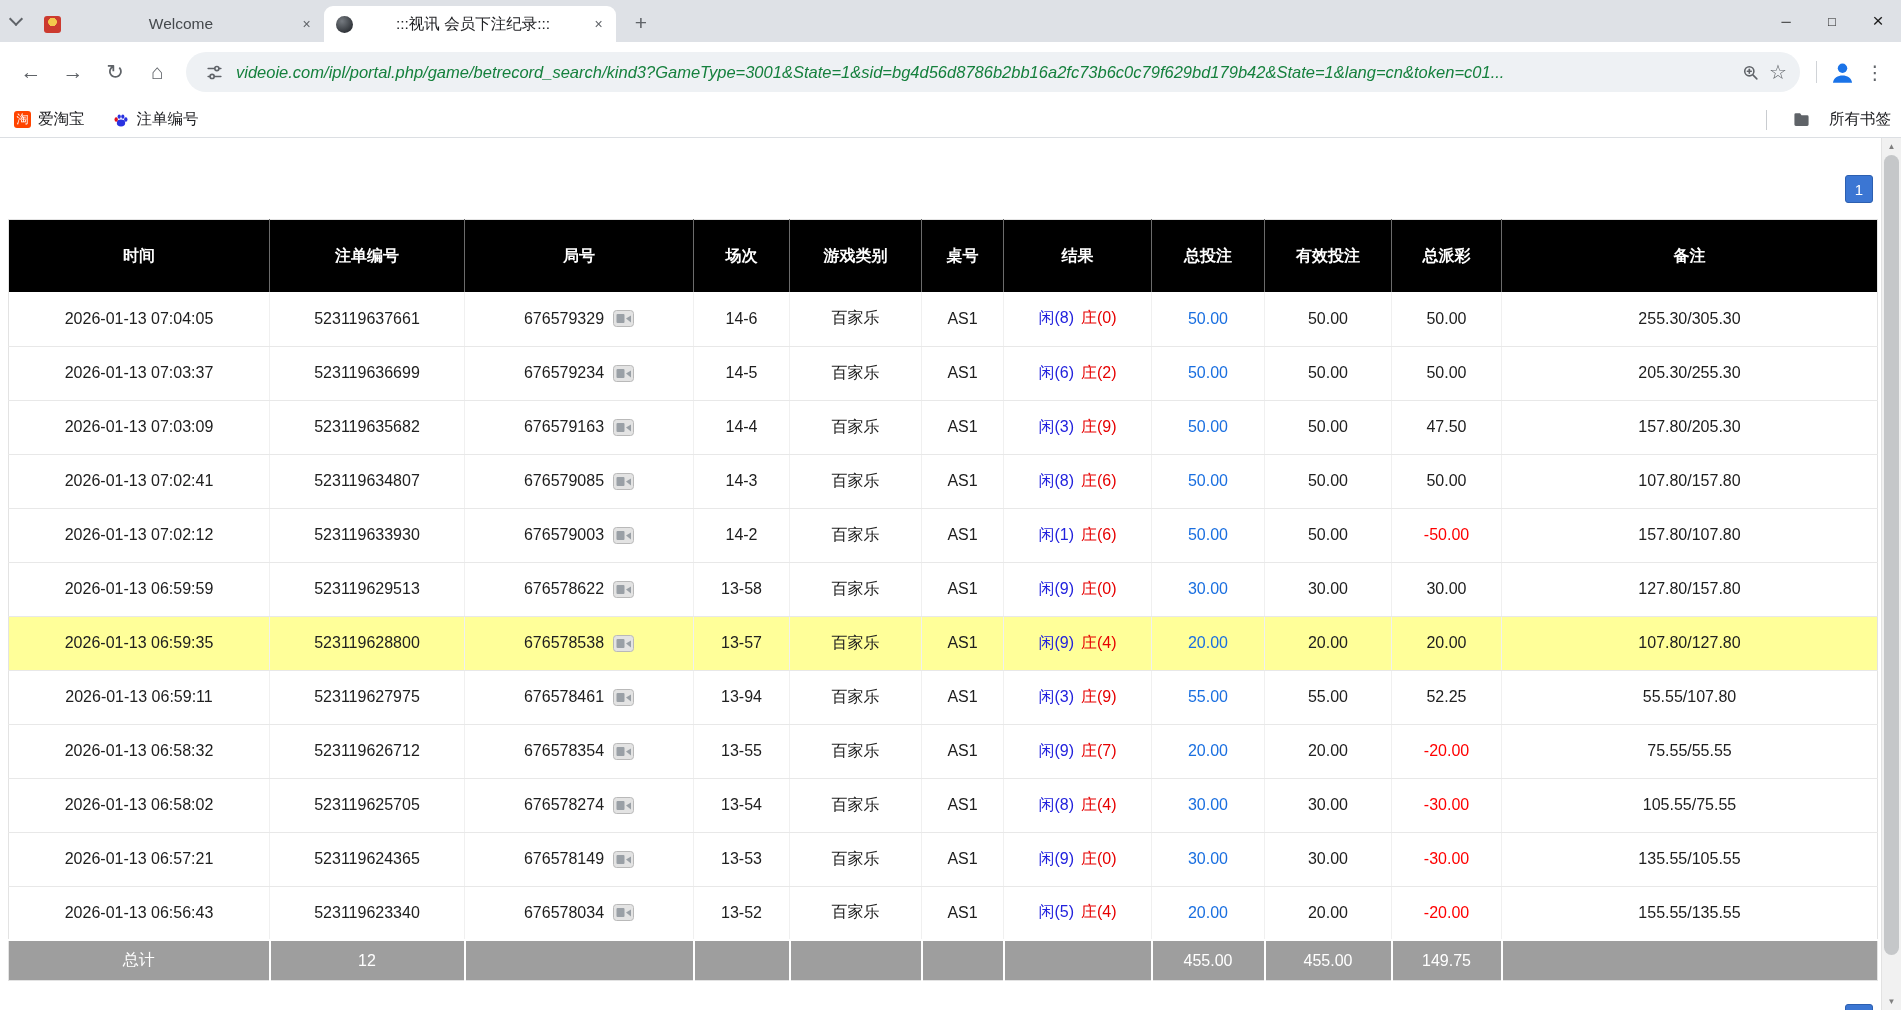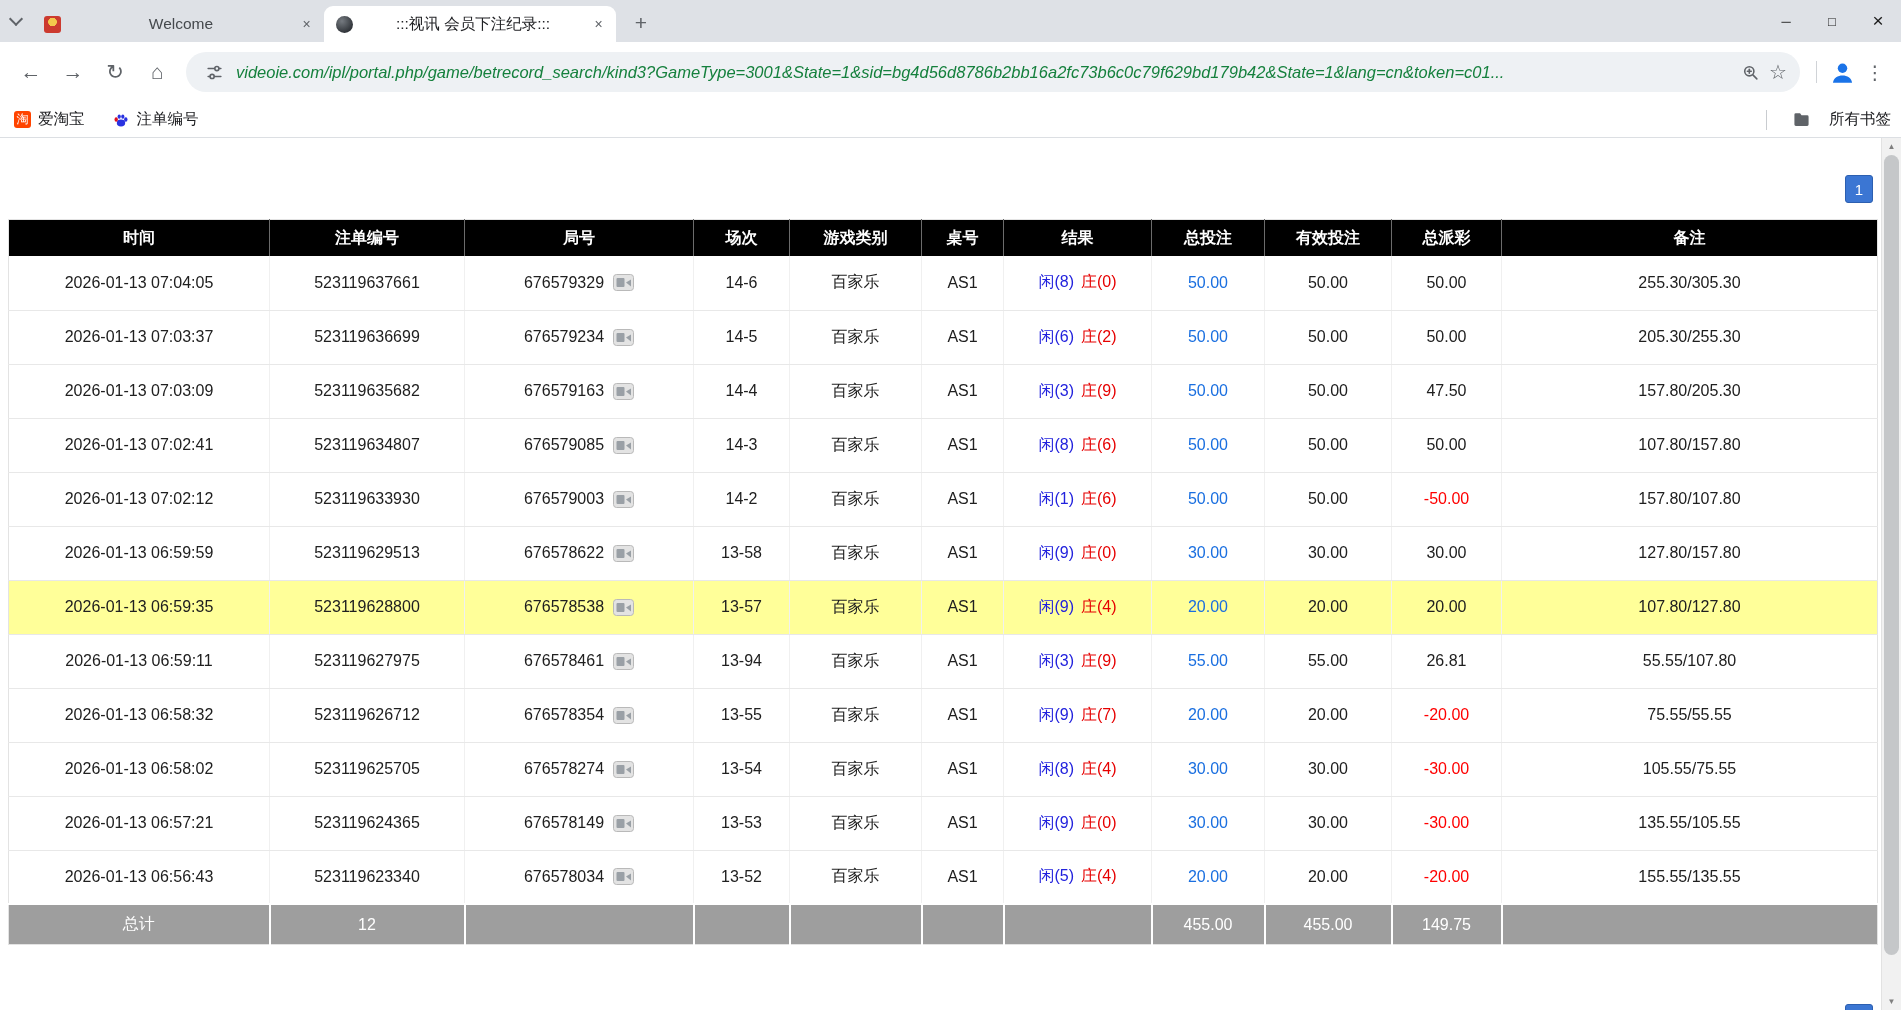--- a/index.html
+++ b/index.html
@@ -54,21 +54,21 @@
   
   .page{position:absolute;top:138px;left:0;right:20px;bottom:0;background:#fff;overflow:hidden;}
   .pager{position:absolute;width:28px;height:28px;background:var(--accent-blue,#3b76d3);color:#fff;font-size:15px;
          display:flex;align-items:center;justify-content:center;border-radius:3px;border:1px solid #2c5fb0;box-sizing:border-box;}
   .pager.top{top:37px;right:8px;}
   .pager.bottom{top:866px;right:8px;}
 
   #bet-table{position:absolute;left:8px;top:81px;border-collapse:collapse;table-layout:fixed;
              font-size:16px;color:#202020;border:1px solid #e3e3e3;}
   #bet-table th{background:var(--header-bg,#000);color:#fff;height:36px;font-size:16px;font-weight:bold;
-                border-right:1px solid #6b6b6b;padding:0;}
+                border-right:1px solid #6b6b6b;padding:18px;}
   #bet-table th:last-child{border-right:none;}
   #bet-table tbody tr{background:#fff;}
   #bet-table tbody tr.highlight{background:var(--highlight-yellow,#ffff99);}
   #bet-table tbody td{height:54px;text-align:center;border-bottom:1px solid #e8e8e8;border-right:1px solid #f0f0f0;
                       padding:0 4px;box-sizing:border-box;}
   #bet-table tbody td:last-child{border-right:none;}
   #bet-table tfoot td{height:37px;background:var(--footer-gray,#9e9e9e);color:#fff;text-align:center;
                       border-right:2px solid #fff;border-top:2px solid #fff;font-size:16px;}
   #bet-table tfoot td:last-child{border-right:none;}
 
@@ -374,21 +374,21 @@
                   <path d="M13 8.5l5-3v7z" fill="#9aa0a6"></path>
                 </svg>
               </span>
             </span></td>
           <td>13-94</td>
           <td>百家乐</td>
           <td>AS1</td>
           <td><span class="player">闲(3)</span><span class="banker">庄(9)</span></td>
           <td><span class="bet-link">55.00</span></td>
           <td>55.00</td>
-          <td>26.81</td>
+          <td>52.25</td>
           <td>55.55/107.80</td>
         </tr>
         <tr>
           <td>2026-01-13 06:58:32</td>
           <td>523119626712</td>
           <td><span class="round-wrap">
               <span>676578354</span>
               <span class="replay-btn">
                 <svg width="21" height="17" viewBox="0 0 21 17">
                   <rect x="0.5" y="0.5" width="20" height="16" rx="3" fill="#e3e3e3" stroke="#b9b9b9"></rect>

